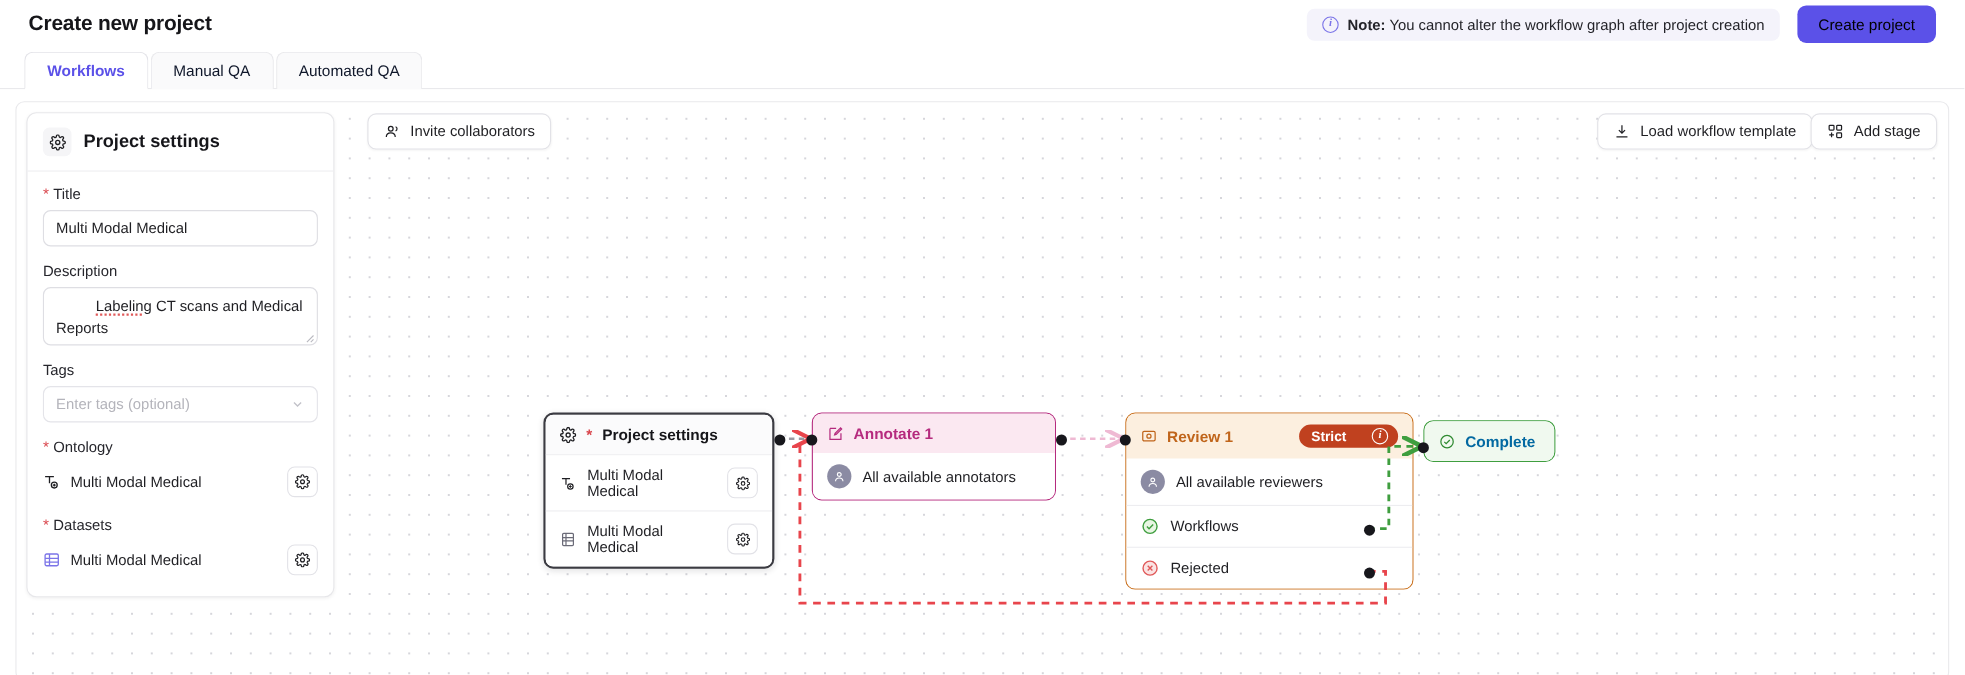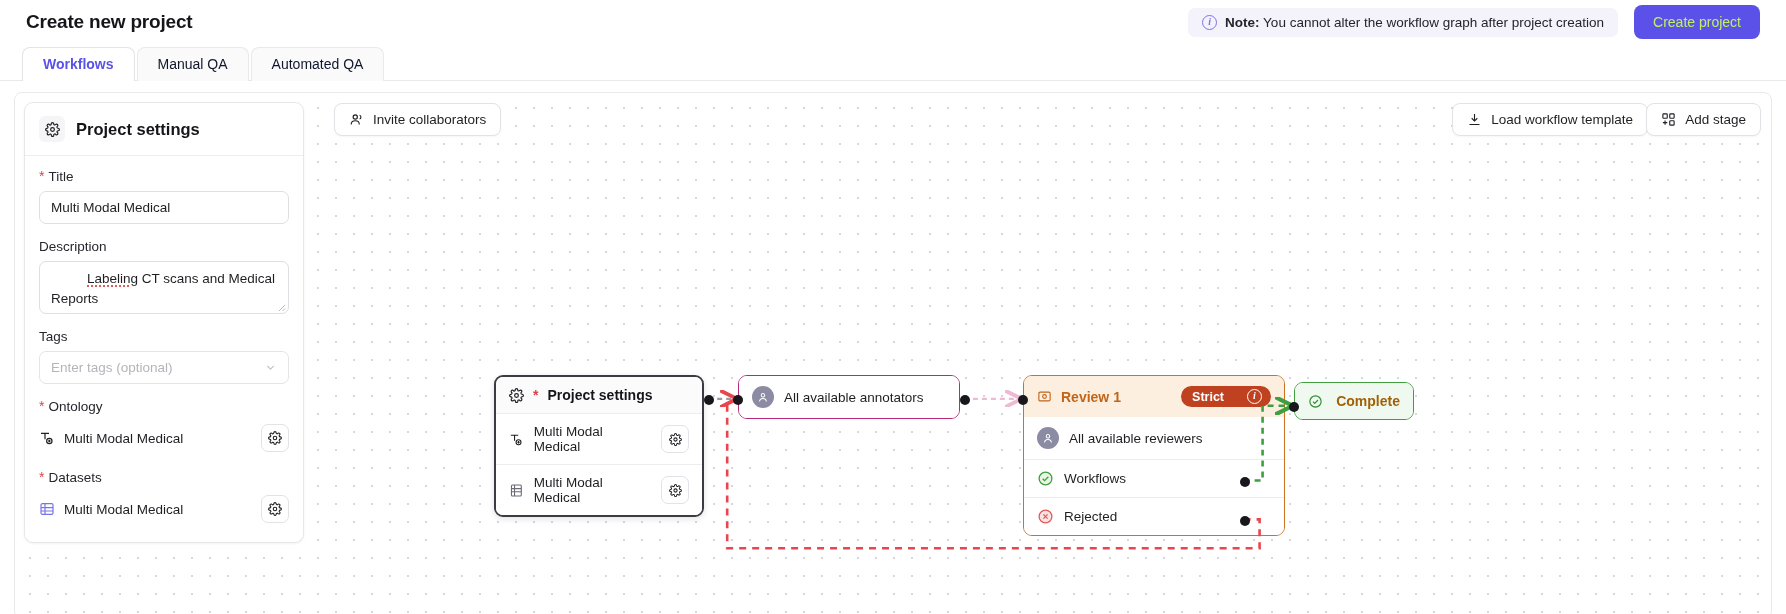--- a/index.html
+++ b/index.html
@@ -52,21 +52,21 @@
     font-size: 10px;
     line-height: 12.5px;
     text-align: center;
     font-family: "Liberation Serif", serif;
     font-style: italic;
     font-weight: bold;
     flex: 0 0 auto;
   }
   .create-btn {
     background: #5b51e8;
-    color: #bef264;
+    color: #000000;
     border: none;
     border-radius: 8px;
     font-size: 14px;
     font-family: "Liberation Sans", sans-serif;
     padding: 9px 19px;
     cursor: pointer;
     white-space: nowrap;
   }
 
   
@@ -311,21 +311,21 @@
     color: #ffffff;
   }
 
   
   #node-complete {
     left: 1279px; top: 289px;
     width: 120px;
     border: 1.6px solid #3f9e3f;
     background: #f0f9ef;
   }
-  #node-complete .node-head { color: #a16207; background: #f0f9ef; justify-content: space-between; }
+  #node-complete .node-head { color: #0369a1; background: #f0f9ef; }
 
   
   .port {
     position: absolute;
     width: 10px; height: 10px;
     background: #17171c;
     border-radius: 50%;
     z-index: 6;
   }
 
@@ -532,20 +532,27 @@
       <span class="gear-btn">
         <svg width="13" height="13" viewBox="0 0 24 24" fill="none" stroke="#1f1f23" stroke-width="1.9">
           <circle cx="12" cy="12" r="3"></circle>
           <path d="M19.4 15a1.6 1.6 0 0 0 .3 1.8l.1.1a2 2 0 1 1-2.8 2.8l-.1-.1a1.6 1.6 0 0 0-1.8-.3 1.6 1.6 0 0 0-1 1.5V21a2 2 0 1 1-4 0v-.1A1.6 1.6 0 0 0 9 19.4a1.6 1.6 0 0 0-1.8.3l-.1.1a2 2 0 1 1-2.8-2.8l.1-.1a1.6 1.6 0 0 0 .3-1.8 1.6 1.6 0 0 0-1.5-1H3a2 2 0 1 1 0-4h.1A1.6 1.6 0 0 0 4.6 9a1.6 1.6 0 0 0-.3-1.8l-.1-.1a2 2 0 1 1 2.8-2.8l.1.1a1.6 1.6 0 0 0 1.8.3H9a1.6 1.6 0 0 0 1-1.5V3a2 2 0 1 1 4 0v.1a1.6 1.6 0 0 0 1 1.5 1.6 1.6 0 0 0 1.8-.3l.1-.1a2 2 0 1 1 2.8 2.8l-.1.1a1.6 1.6 0 0 0-.3 1.8V9a1.6 1.6 0 0 0 1.5 1H21a2 2 0 1 1 0 4h-.1a1.6 1.6 0 0 0-1.5 1z"></path>
         </svg>
       </span>
     </div>
   </div>
 
   <div class="node" id="node-annotate">
+    <div class="node-head">
+      <svg width="15" height="15" viewBox="0 0 24 24" fill="none" stroke="#b52a7e" stroke-width="1.8">
+        <path d="M4 4h9M4 4v16h16v-9"></path>
+          <path d="M19.5 3.2l1.5 1.5-8 8-2.2.7.7-2.2z"></path>
+      </svg>
+      <span>Annotate 1</span>
+    </div>
     <div class="node-row">
       <span class="avatar">
         <svg width="13" height="13" viewBox="0 0 24 24" fill="none" stroke="#ffffff" stroke-width="1.9">
           <circle cx="11" cy="8" r="3.2"></circle>
             <path d="M4.8 19.5c0-3.4 2.8-5.6 6.2-5.6s6.2 2.2 6.2 5.6"></path>
         </svg>
       </span>
       <span>All available annotators</span>
     </div>
   </div>

